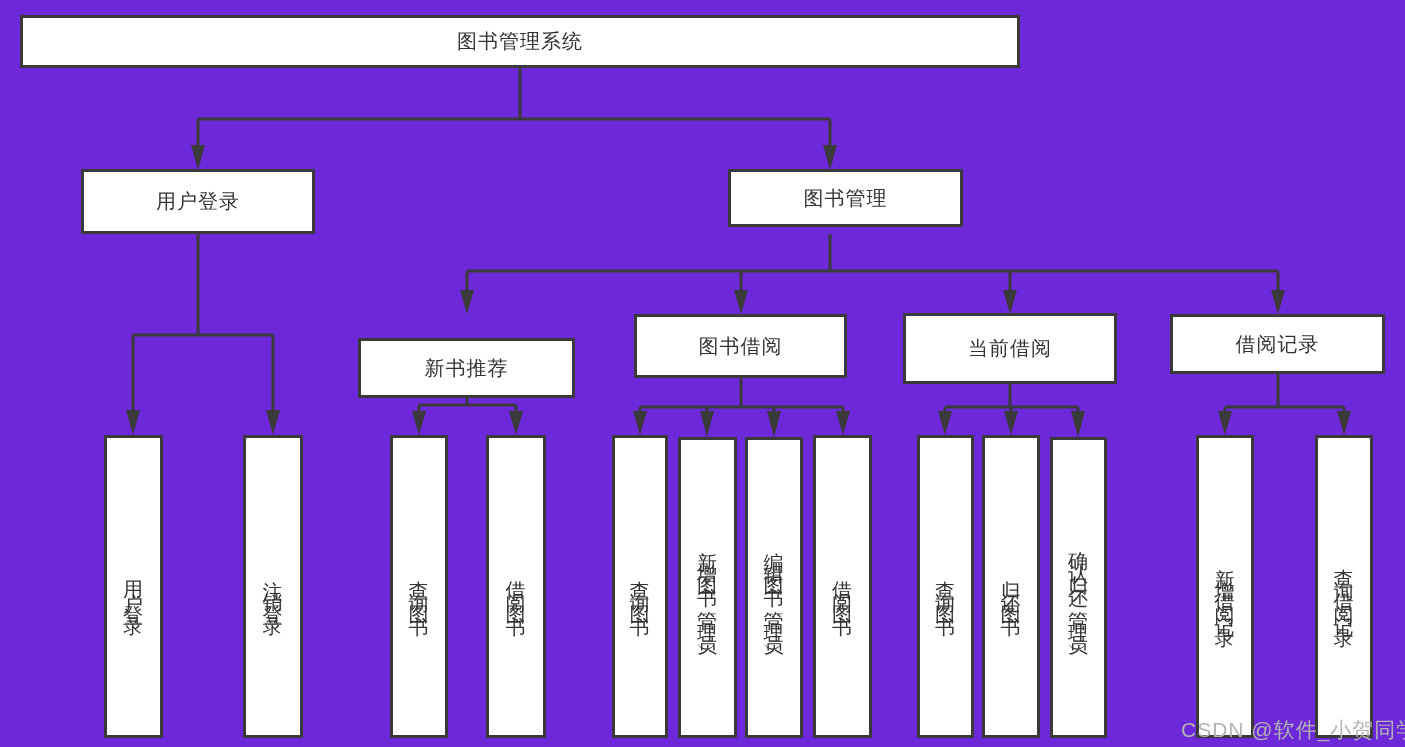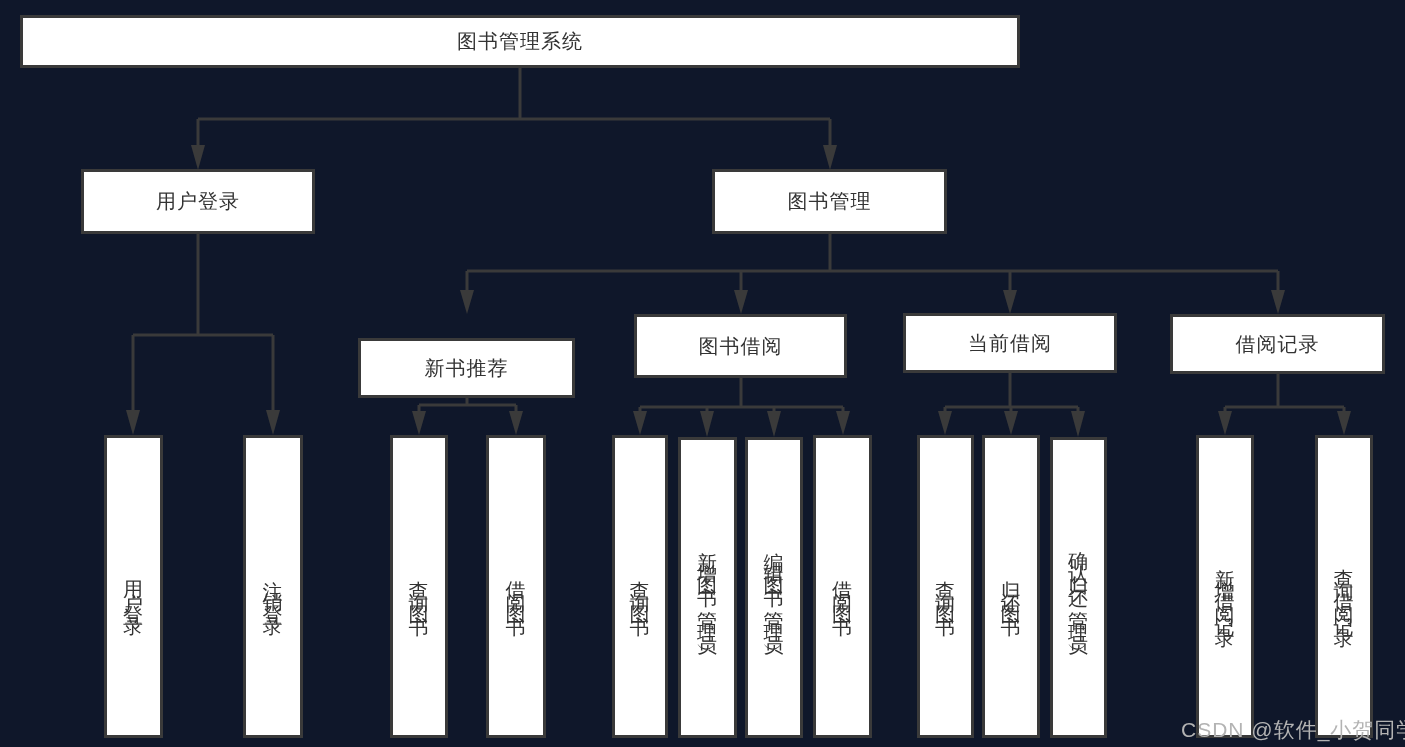--- a/index.html
+++ b/index.html
@@ -3,21 +3,21 @@
 <meta charset="utf-8">
 <style>
   html,body{margin:0;padding:0;}
   body{
     font-family:"Liberation Sans","DejaVu Sans",sans-serif;
     background:#ffffff;
   }
   .canvas{
     position:relative;
     width:1405px;height:747px;
-    background:#0f172a;
+    background:#6d28d9;
     overflow:hidden;
   }
   .edges{
     position:absolute;left:0;top:0;width:1405px;height:747px;
   }
   .box{
     position:absolute;
     background:#ffffff;
     border:3px solid #3a3a3a;
     color:#333333;
@@ -91,25 +91,25 @@
       <polygon points="1071,411 1085,411 1078,437"></polygon>
 
       <polygon points="1218,411 1232,411 1225,435"></polygon>
       <polygon points="1337,411 1351,411 1344,435"></polygon>
     </g>
   </svg>
 
   <div class="box hbox" style="left:20px;top:15px;width:1000px;height:53px;">图书管理系统</div>
 
   <div class="box hbox" style="left:81px;top:169px;width:234px;height:65px;">用户登录</div>
-  <div class="box hbox" style="left:712px;top:169px;width:235px;height:65px;">图书管理</div>
+  <div class="box hbox" style="left:728px;top:169px;width:235px;height:58px;">图书管理</div>
 
   <div class="box hbox" style="left:358px;top:314px;width:217px;height:60px;margin-top:24px;">新书推荐</div>
   <div class="box hbox" style="left:634px;top:314px;width:213px;height:64px;">图书借阅</div>
-  <div class="box hbox" style="left:903px;top:313px;width:214px;height:60px;">当前借阅</div>
+  <div class="box hbox" style="left:903px;top:313px;width:214px;height:71px;">当前借阅</div>
   <div class="box hbox" style="left:1170px;top:314px;width:215px;height:60px;">借阅记录</div>
 
   <div class="box vbox" style="left:104px;top:435px;width:59px;height:303px;">用户登录</div>
   <div class="box vbox" style="left:243px;top:435px;width:60px;height:303px;">注销登录</div>
 
   <div class="box vbox" style="left:390px;top:435px;width:58px;height:303px;">查询图书</div>
   <div class="box vbox" style="left:486px;top:435px;width:60px;height:303px;">借阅图书</div>
 
   <div class="box vbox" style="left:612px;top:435px;width:56px;height:303px;">查询图书</div>
   <div class="box vbox" style="left:678px;top:437px;width:59px;height:301px;">新增图书（管理员）</div>

